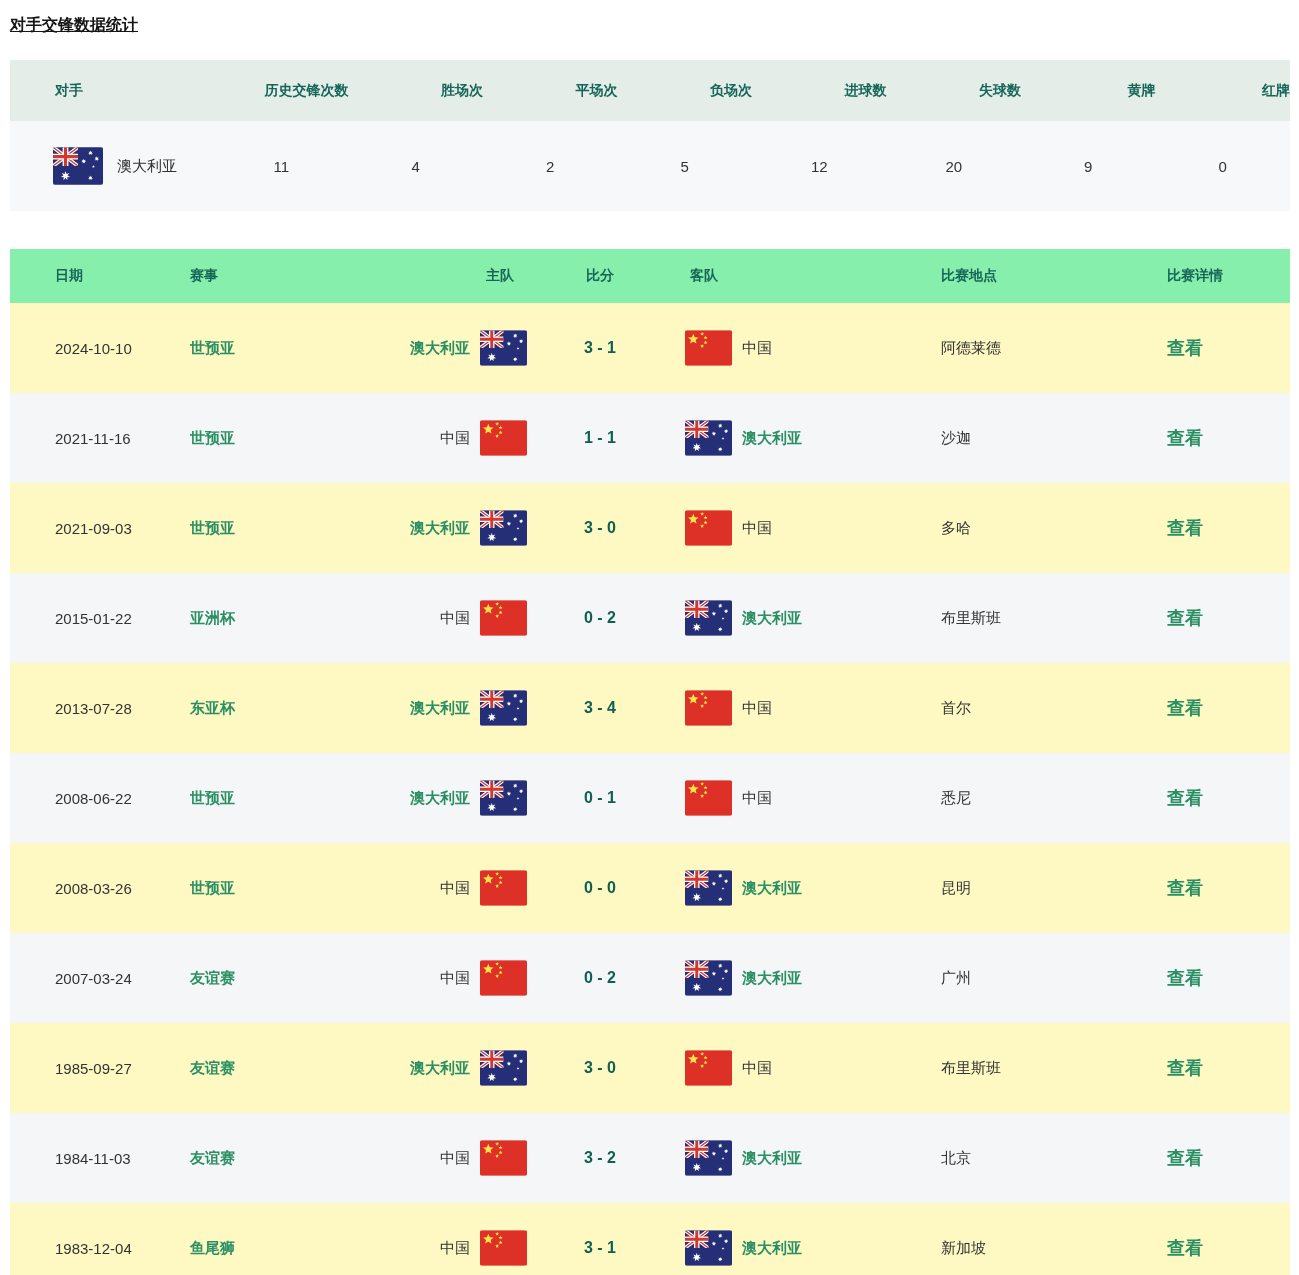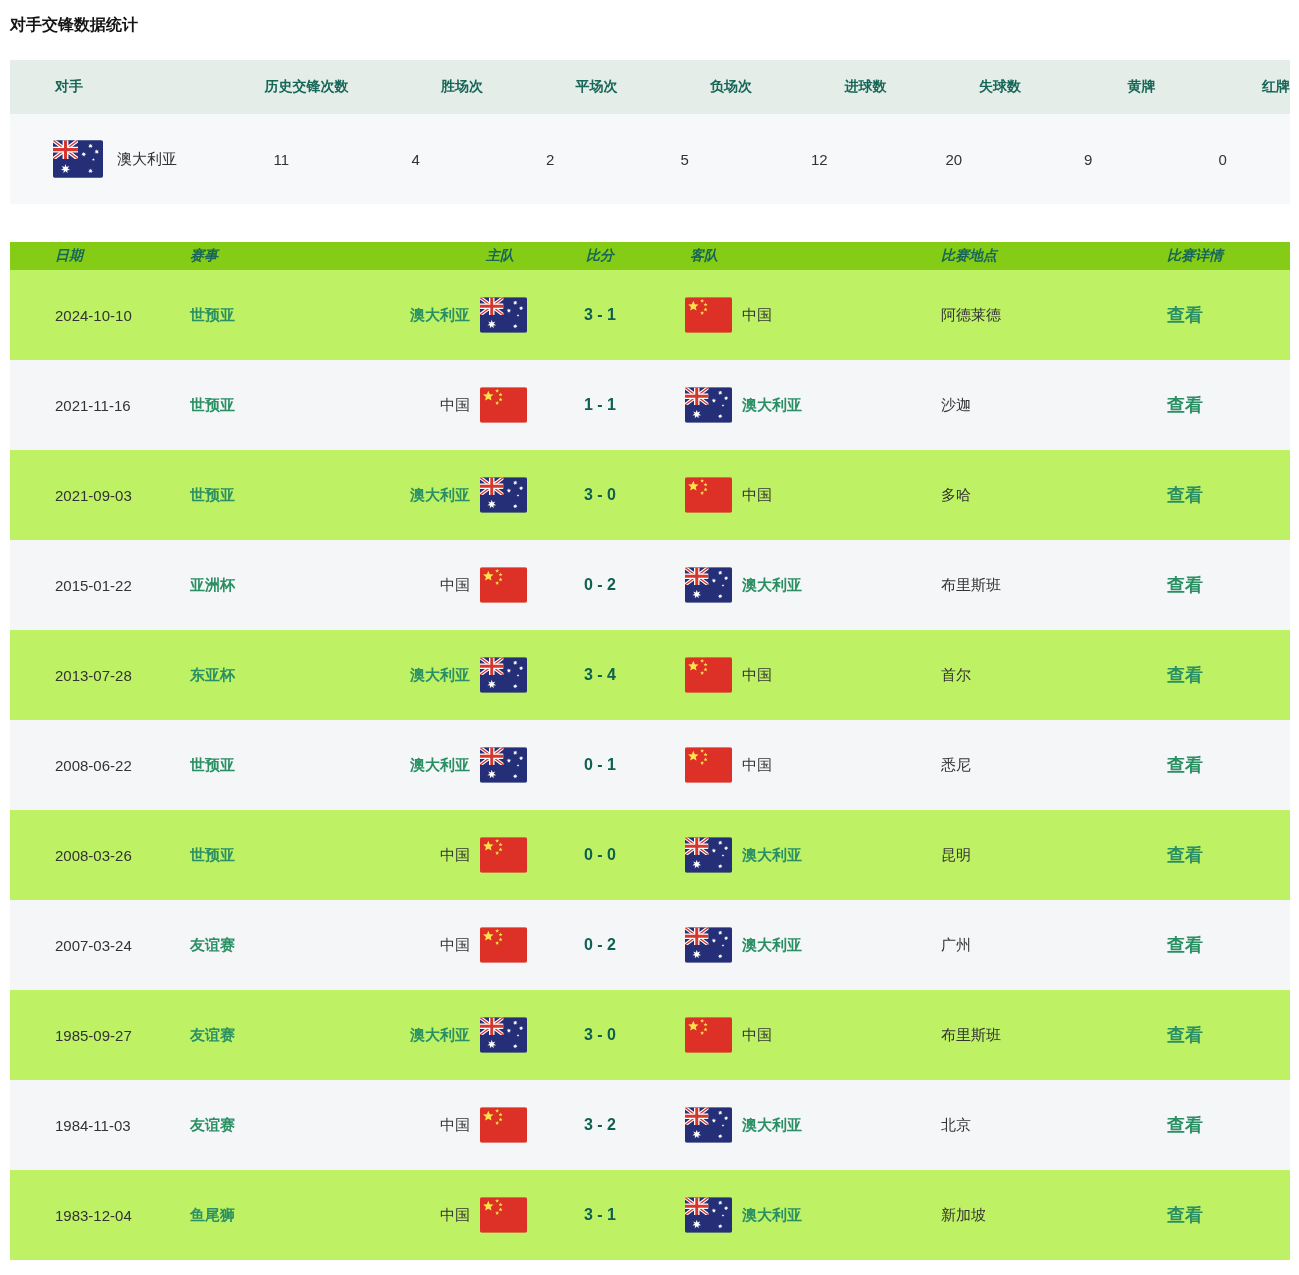--- a/index.html
+++ b/index.html
@@ -5,49 +5,49 @@
   * { box-sizing: border-box; margin: 0; padding: 0; }
   body {
     width: 1299px; height: 1275px; overflow: hidden;
     background: #ffffff;
     font-family: "Liberation Sans", "DejaVu Sans", sans-serif;
     color: #333;
   }
   .wrap { margin-left: 10px; width: 1280px; }
   .page-title {
     margin: 14px 0 24px 0;
-    font-size: 16px; line-height: 22px; font-weight: 700; color: #151515;
+    font-size: 16px; line-height: 22px; font-weight: 700; color: #151515; text-decoration: underline;
   }
   
   .sum-header, .sum-row {
     display: grid;
     grid-template-columns: 204px repeat(8, 1fr);
     align-items: center;
   }
-  .sum-header { height: 54px; background: #e4ede8; }
+  .sum-header { height: 61px; background: #e4ede8; }
   .sum-row    { height: 90px; background: #f6f8fa; }
   .hcell { font-size: 14px; font-weight: 700; color: #176658; text-align: right; }
   .hcell.first { text-align: left; padding-left: 45px; }
   .sum-val { font-size: 15px; color: #333; text-align: center; }
   .sum-team { display: flex; align-items: center; padding-left: 43px; gap: 14px; }
   .sum-team .tname { font-size: 15px; color: #333; }
   
   .match-table { margin-top: 38px; }
   .m-header, .m-row {
     display: grid;
     grid-template-columns: 180px 120px 217px 146px 268px 226px 123px;
     align-items: center;
   }
-  .m-header { height: 28px; background: #84cc16; font-style: italic; }
+  .m-header { height: 54px; background: #86efac; }
   .m-header .hcell { text-align: left; }
   .m-header .h-date  { padding-left: 45px; }
   .m-header .h-home  { text-align: right; padding-right: 13px; }
   .m-header .h-score { text-align: center; }
   .m-header .h-away  { padding-left: 17px; }
-  .m-row { height: 90px; background: #bef264; }
+  .m-row { height: 90px; background: #fef9c3; }
   .m-row:nth-child(even) { background: #f5f6f8; }
   .c-date  { padding-left: 45px; font-size: 15px; color: #333; }
   .c-comp  { font-size: 15px; }
   .c-home  { display: flex; align-items: center; justify-content: flex-end; gap: 10px; }
   .c-score { text-align: center; font-size: 16px; font-weight: 700; color: #0e6150; }
   .c-away  { display: flex; align-items: center; padding-left: 12px; gap: 10px; }
   .c-venue { font-size: 15px; color: #333; }
   .c-detail{ }
   .team-name { font-size: 15px; color: #333; }
   .green-link { color: #2a8f63; text-decoration: none; cursor: pointer; font-weight: bold; }

